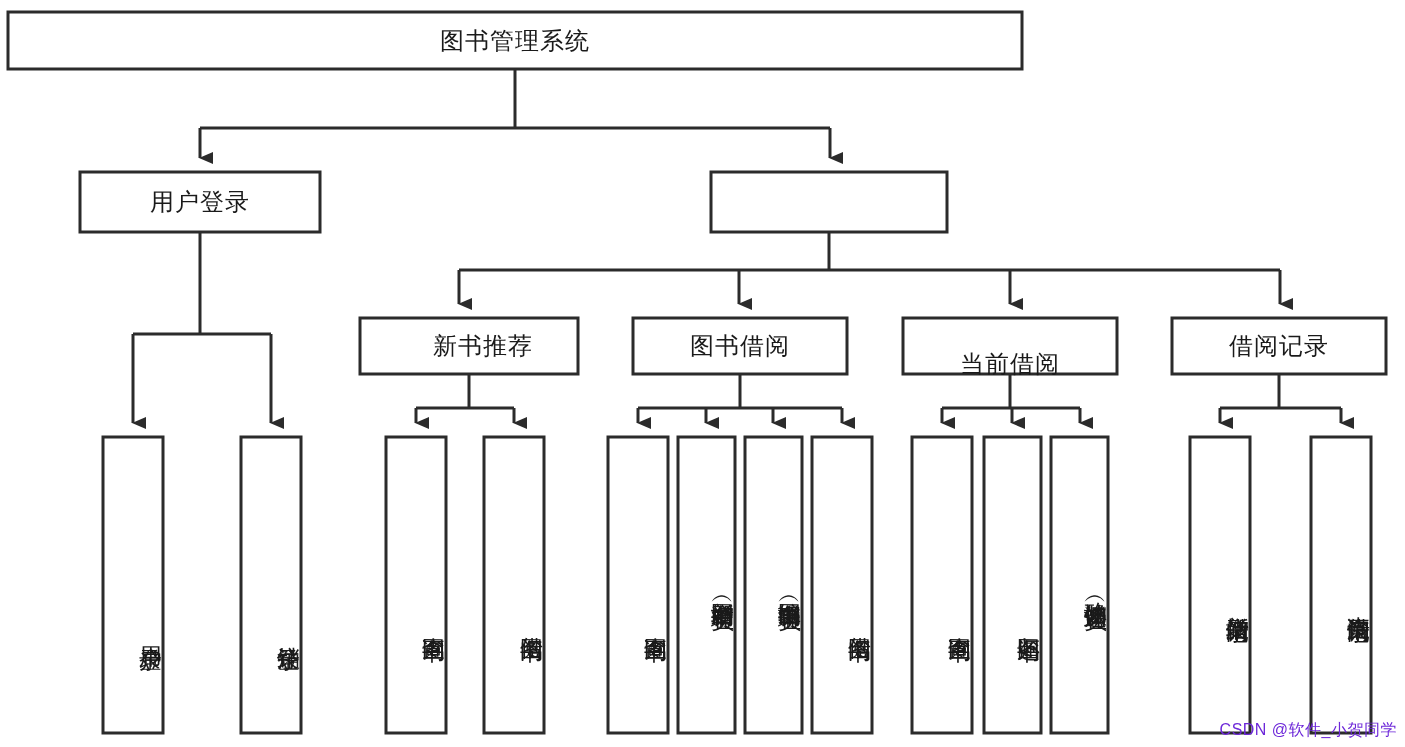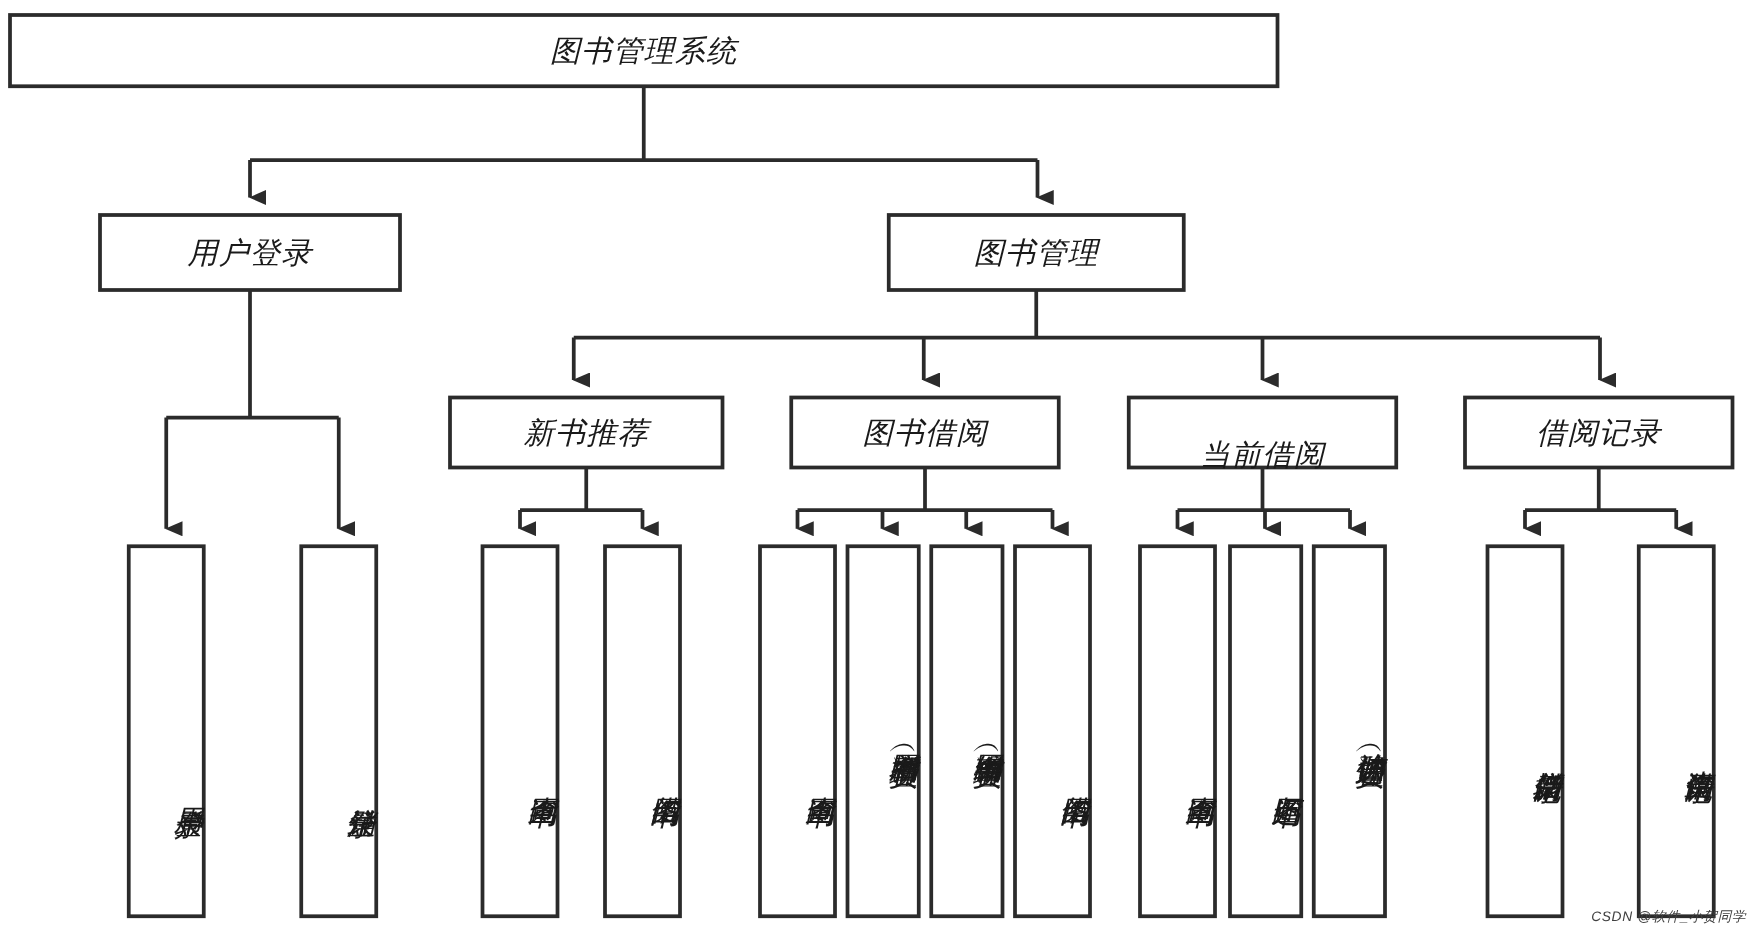--- a/index.html
+++ b/index.html
@@ -1,31 +1,31 @@
 <!DOCTYPE html>
 <html><head>
 <meta charset="utf-8">
 <style>
   html,body{margin:0;padding:0;background:#ffffff;}
   body{width:1405px;height:747px;font-family:"Liberation Sans","DejaVu Sans",sans-serif;}
-  #stage{position:relative;width:1405px;height:747px;overflow:hidden;background:#fff;font-style:italic;}
+  #stage{position:relative;width:1405px;height:747px;overflow:hidden;background:#fff;}
   svg{position:absolute;left:0;top:0;width:1405px;height:747px;}
   .node-box{fill:#ffffff;stroke:#2b2b2b;stroke-width:3;}
   .link{stroke:#2b2b2b;stroke-width:3;fill:none;stroke-linecap:butt;}
   .arrow-head{fill:#2b2b2b;stroke:none;}
   .vtext{position:absolute;display:flex;align-items:flex-start;justify-content:center;
          writing-mode:vertical-rl;text-orientation:upright;
          font-size:23px;line-height:1.08;color:#1a1a1a;letter-spacing:1px;
          font-family:"Liberation Sans","DejaVu Sans",sans-serif;
          white-space:nowrap;pointer-events:none;}
   .htext{position:absolute;display:flex;align-items:center;justify-content:center;
          font-size:24px;color:#1a1a1a;letter-spacing:1px;
          font-family:"Liberation Sans","DejaVu Sans",sans-serif;
          white-space:nowrap;pointer-events:none;}
-  .watermark{position:absolute;right:8px;bottom:6px;font-size:11px;color:#404040;
+  .watermark{position:absolute;right:8px;bottom:6px;font-size:16px;color:#6d28d9;
              font-family:"Liberation Sans","DejaVu Sans",sans-serif;letter-spacing:.5px;}
 </style>
 </head>
 <body>
 
 <div id="stage">
 
   <svg viewBox="0 0 1405 747">
     <defs>
       <marker id="ah" markerWidth="12" markerHeight="14" refX="6" refY="13" orient="auto" markerUnits="userSpaceOnUse">
@@ -108,23 +108,22 @@
     <rect class="node-box" x="912" y="437" width="60" height="296"></rect>
     <rect class="node-box" x="984" y="437" width="57" height="296"></rect>
     <rect class="node-box" x="1051" y="437" width="57" height="296"></rect>
     <rect class="node-box" x="1190" y="437" width="60" height="296"></rect>
     <rect class="node-box" x="1311" y="437" width="60" height="296"></rect>
   </svg>
 
   <div class="htext" style="left:8px;top:12px;width:1014px;height:57px;">图书管理系统</div>
 
   <div class="htext" style="left:80px;top:172px;width:240px;height:60px;">用户登录</div>
-  <div class="htext" style="left:711px;top:172px;width:236px;height:60px;">图书管理</div>
 
-  <div class="htext" style="left:360px;top:318px;width:218px;height:56px;">新书推荐</div>
+  <div class="htext" style="left:360px;top:318px;width:218px;height:56px;padding-left:14px;">新书推荐</div>
   <div class="htext" style="left:633px;top:318px;width:214px;height:56px;">图书借阅</div>
   <div class="htext" style="left:903px;top:336px;width:214px;height:56px;">当前借阅</div>
   <div class="htext" style="left:1172px;top:318px;width:214px;height:56px;text-align:center;">借阅记录</div>
 
   <div class="vtext" style="left:103px;top:530px;width:60px;height:200px;">用户登录</div>
   <div class="vtext" style="left:241px;top:530px;width:60px;height:200px;">注销登录</div>
   <div class="vtext" style="left:386px;top:513px;width:60px;height:215px;">查询图书</div>
   <div class="vtext" style="left:484px;top:513px;width:60px;height:215px;">借阅图书</div>
   <div class="vtext" style="left:608px;top:513px;width:60px;height:215px;">查询图书</div>
   <div class="vtext" style="left:678px;top:444px;width:57px;height:288px;">新增图书（管理员）</div>

